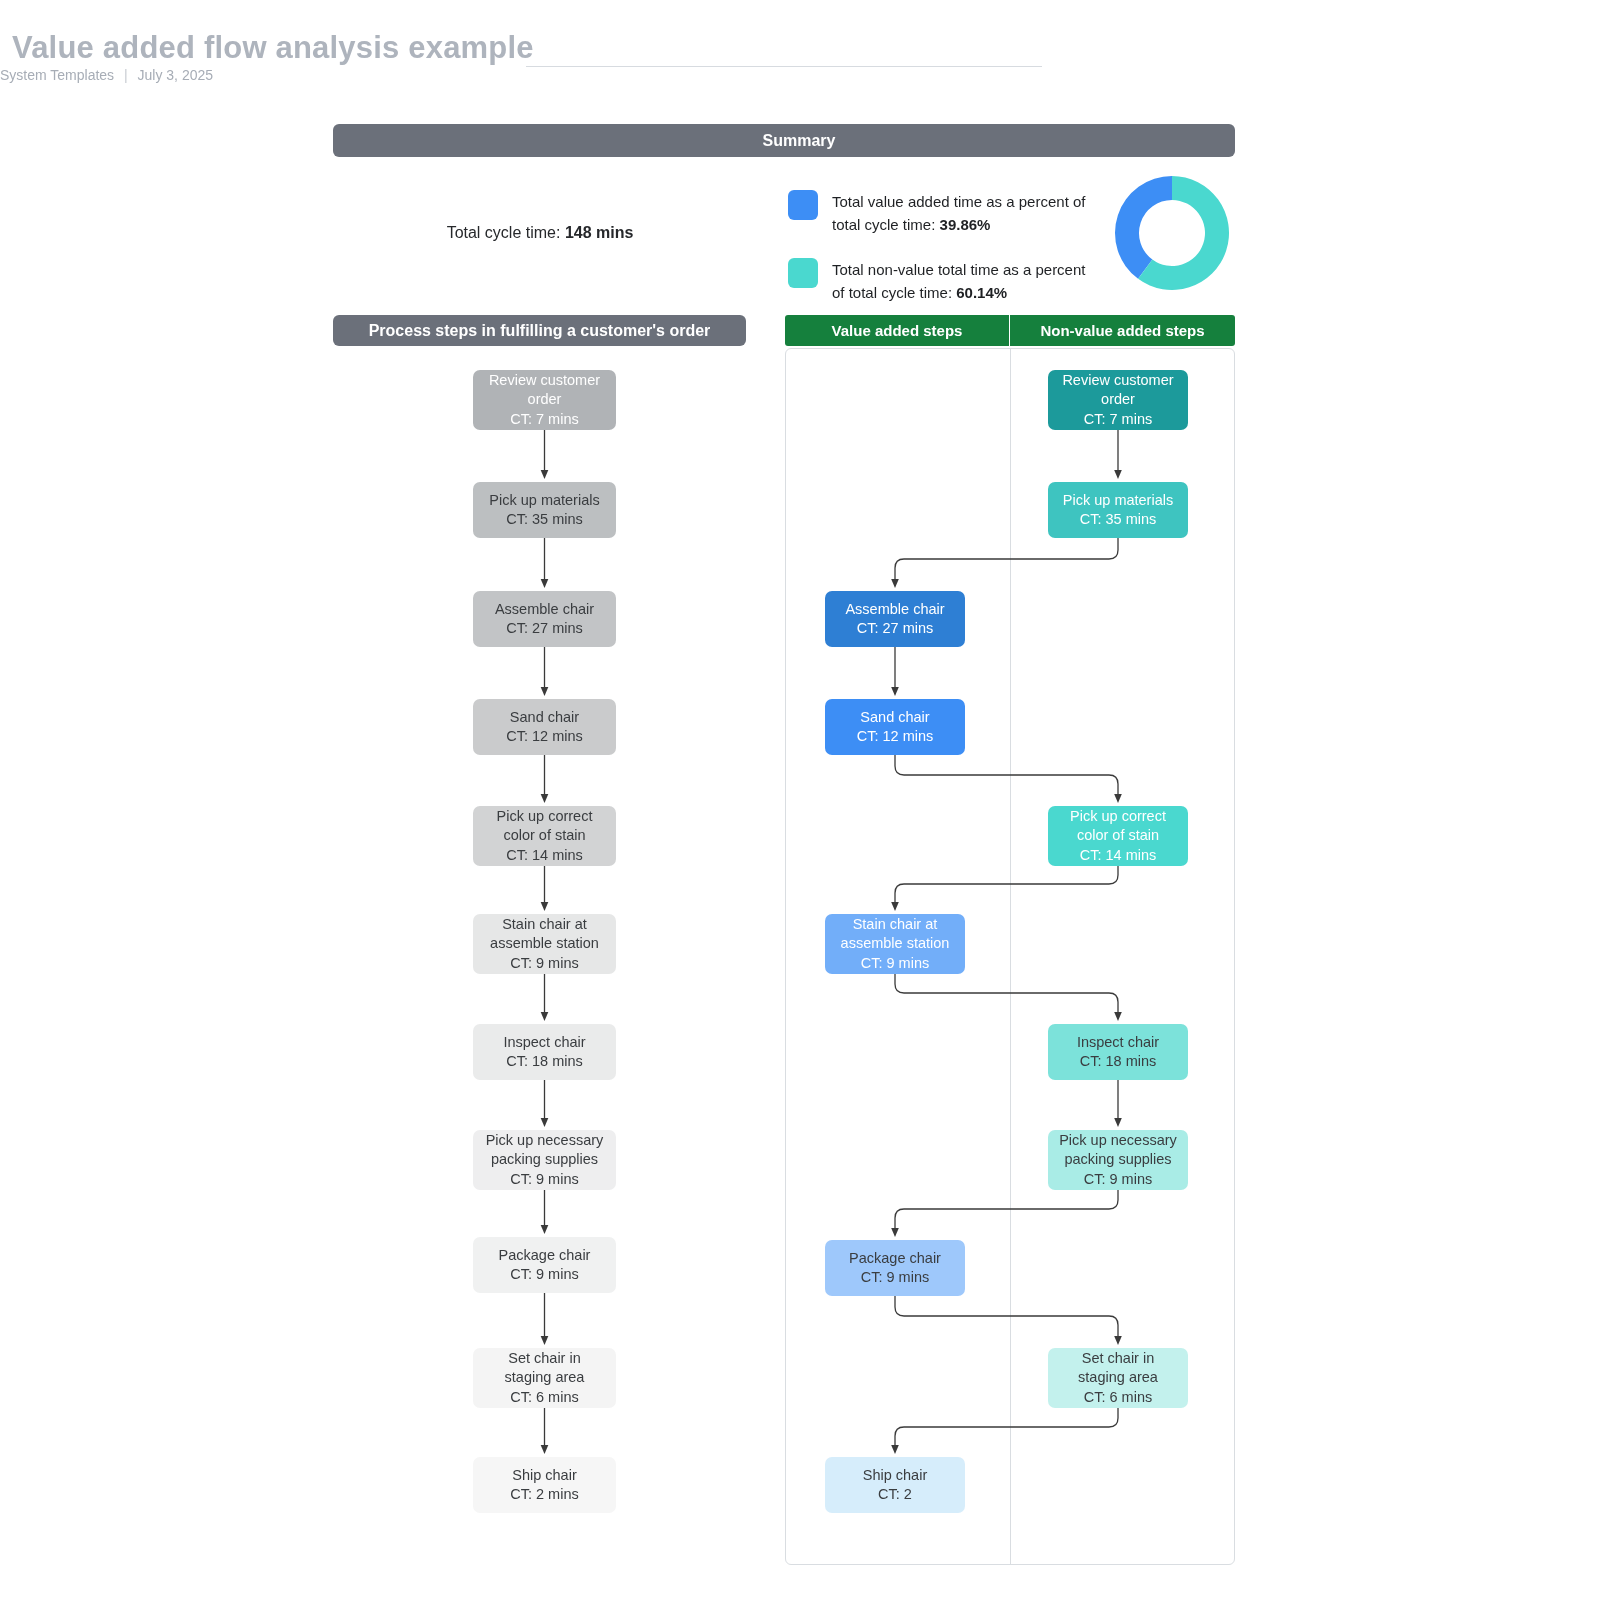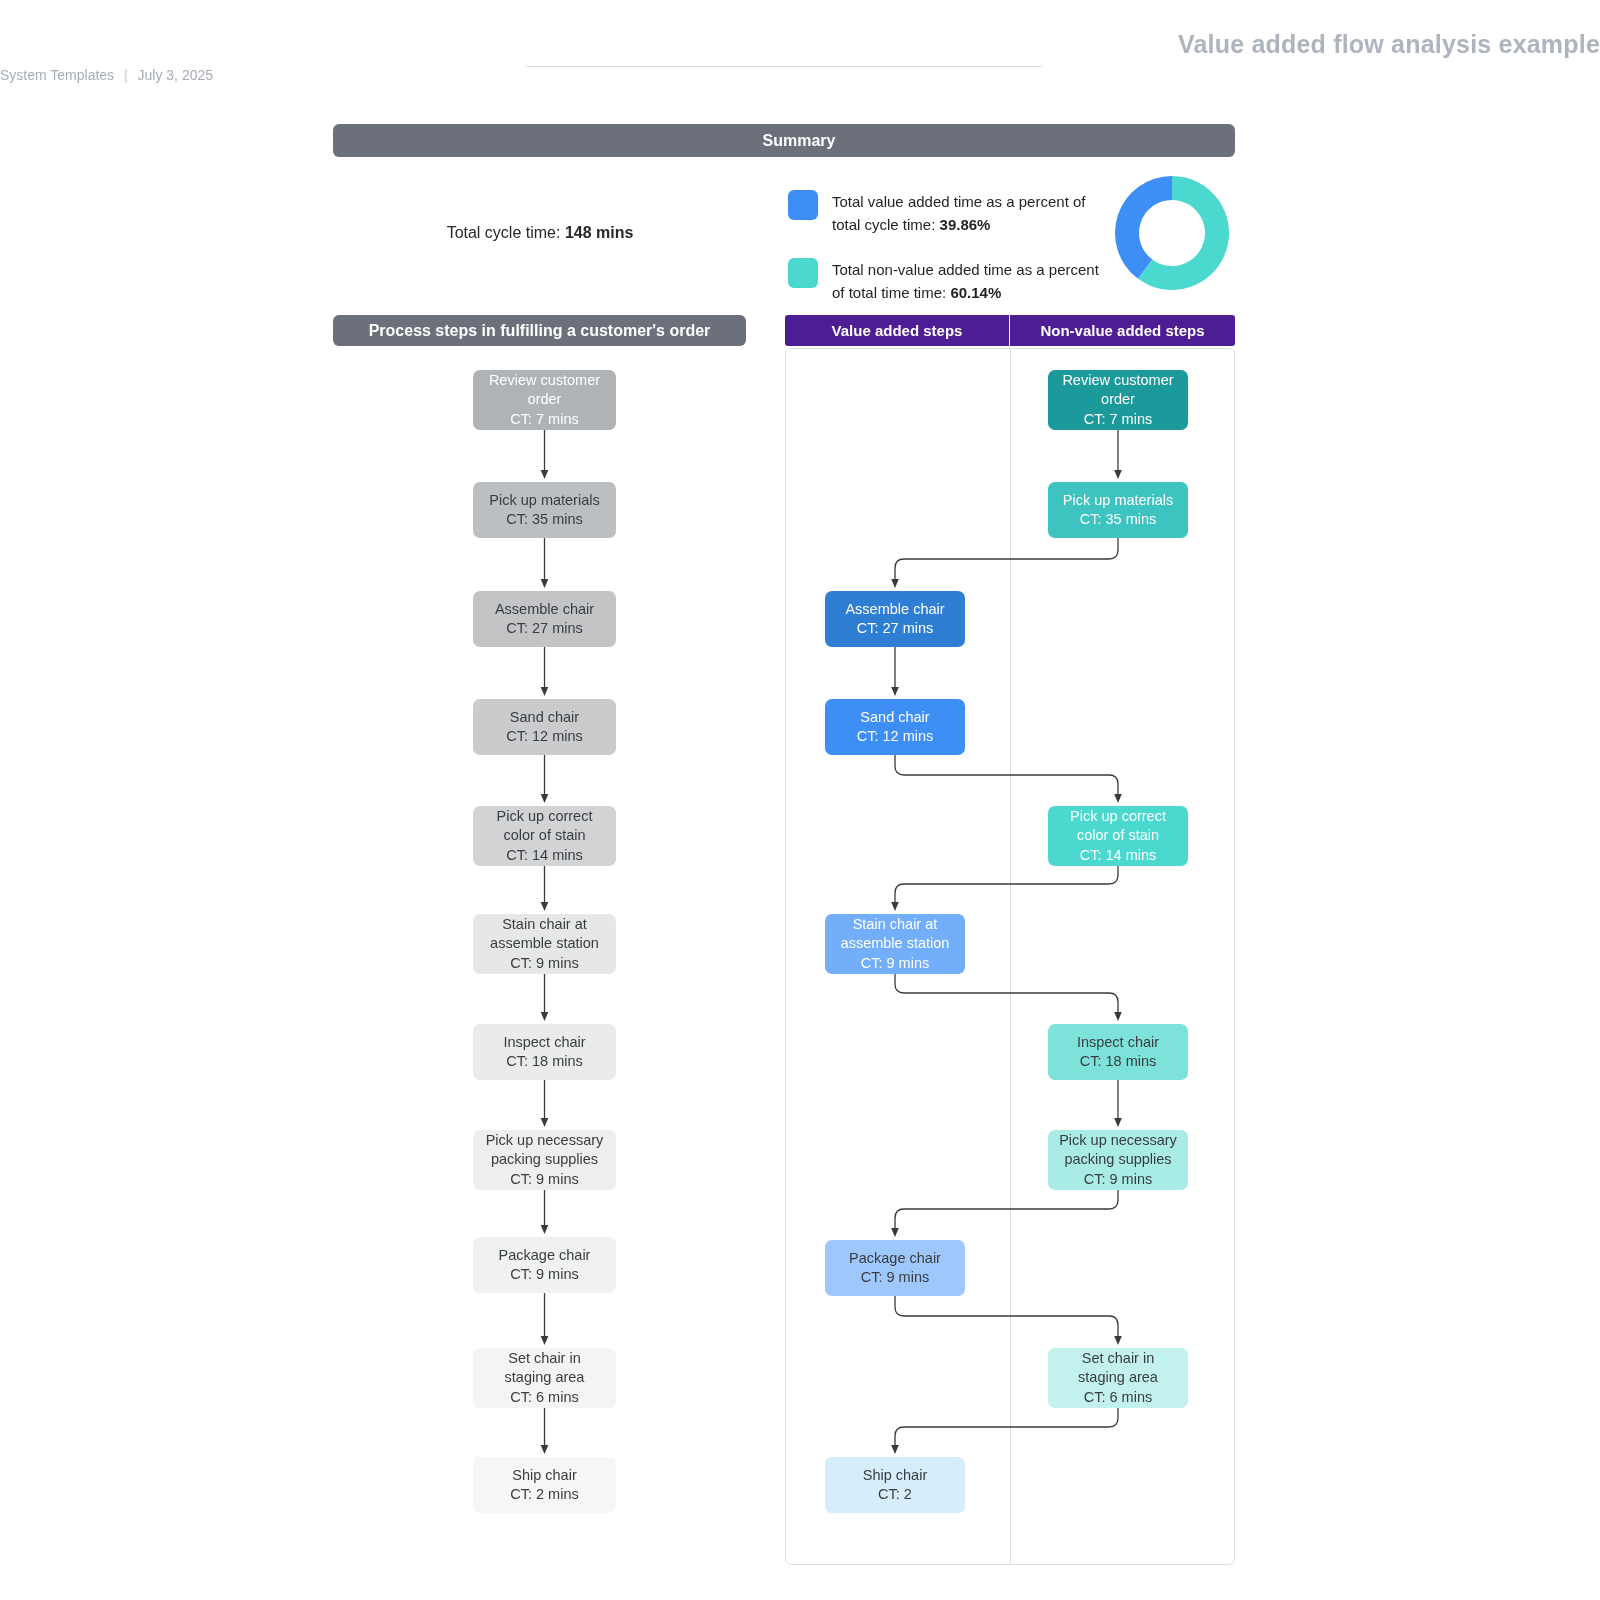--- a/index.html
+++ b/index.html
@@ -7,23 +7,24 @@
     width: 1600px; height: 1600px;
     background: #ffffff;
     font-family: "Liberation Sans", sans-serif;
     overflow: hidden;
   }
   #root { position: relative; width: 1600px; height: 1600px; }
 
   
   #doc-title {
     position: absolute; left: 0; top: 30px; width: 1600px;
-    text-align: right;
-    font-size: 25px; font-weight: bold; color: #aeb4bd;
+    text-align: left;
+    font-size: 31px; font-weight: bold; color: #aeb4bd;
     letter-spacing: .2px;
+    padding-left: 12px;
   }
   #title-rule {
     position: absolute; left: 526px; top: 66px; width: 516px; height: 1px;
     background: #d7dbe0;
   }
   #doc-subtitle {
     position: absolute; left: 0; top: 67px; width: 1600px;
     text-align: left; font-size: 14px; color: #a7adb6;
   }
   #doc-subtitle .sep { color: #c8ccd2; margin: 0 6px; }
@@ -62,21 +63,21 @@
 
   
   #process-header {
     left: 333px; top: 315px; width: 413px; height: 31px; align-items: center;
   }
   #table-head {
     position: absolute; left: 785px; top: 315px; width: 450px; height: 31px;
     display: flex; border-radius: 3px; overflow: hidden;
   }
   #table-head .th {
-    flex: 1 1 50%; background: #4c1d95; color: #fff;
+    flex: 1 1 50%; background: #15803d; color: #fff;
     font-size: 15px; font-weight: bold;
     display: flex; align-items: center; justify-content: center;
     border-right: 1px solid #ffffff;
   }
   #table-head .th:last-child { border-right: none; }
 
   
   #right-panel {
     position: absolute; left: 785px; top: 348px; width: 450px; height: 1217px;
     border: 1px solid #d9dde1; border-radius: 6px; background: #fff;
@@ -128,21 +129,21 @@
   <div class="legend-row" id="legend-va">
     <div class="legend-swatch" style="background: rgb(61, 142, 245);"></div>
     <div class="legend-text">
       <span>Total value added time as a percent of total cycle time:</span>
       <b>39.86%</b>
     </div>
   </div>
   <div class="legend-row" id="legend-nva">
     <div class="legend-swatch" style="background: rgb(74, 216, 207);"></div>
     <div class="legend-text">
-      <span>Total non-value added time as a percent of total time time:</span>
+      <span>Total non-value total time as a percent of total cycle time:</span>
       <b>60.14%</b>
     </div>
   </div>
 
   <div id="donut-wrap">
     <svg width="114" height="114" viewBox="0 0 114 114">
       <g id="donut-slices">
           <path d="M57,0 A57,57 0 0 0 23.091902409443726,102.81747393505356 L37.368996131783206,83.52590596239942 A33,33 0 0 1 57,24 Z" fill="#3d8ef5"></path>
           <path d="M57,0 A57,57 0 1 1 23.091902409443712,102.81747393505356 L37.368996131783206,83.52590596239942 A33,33 0 1 0 57,24 Z" fill="#4ad8cf"></path>
         </g>

